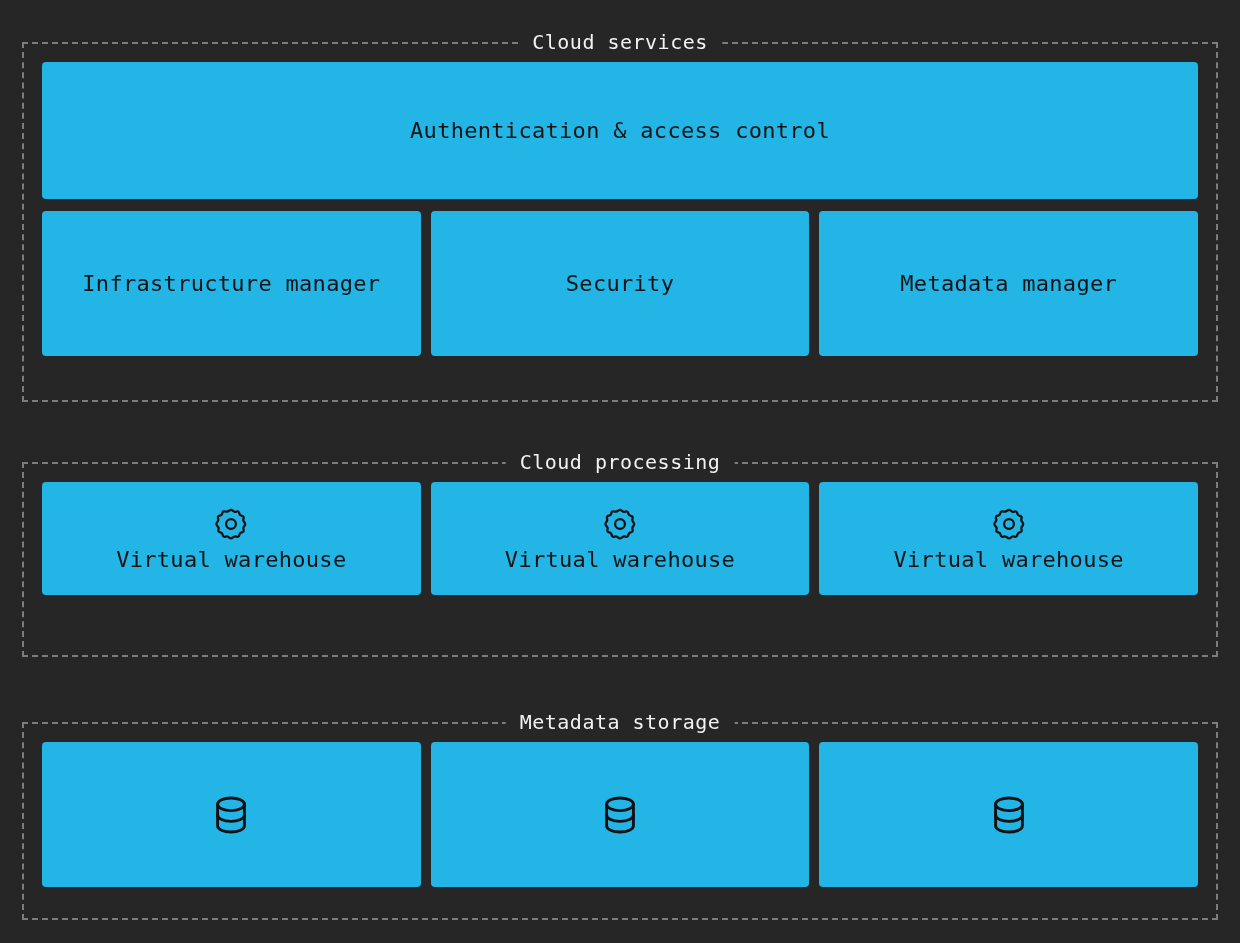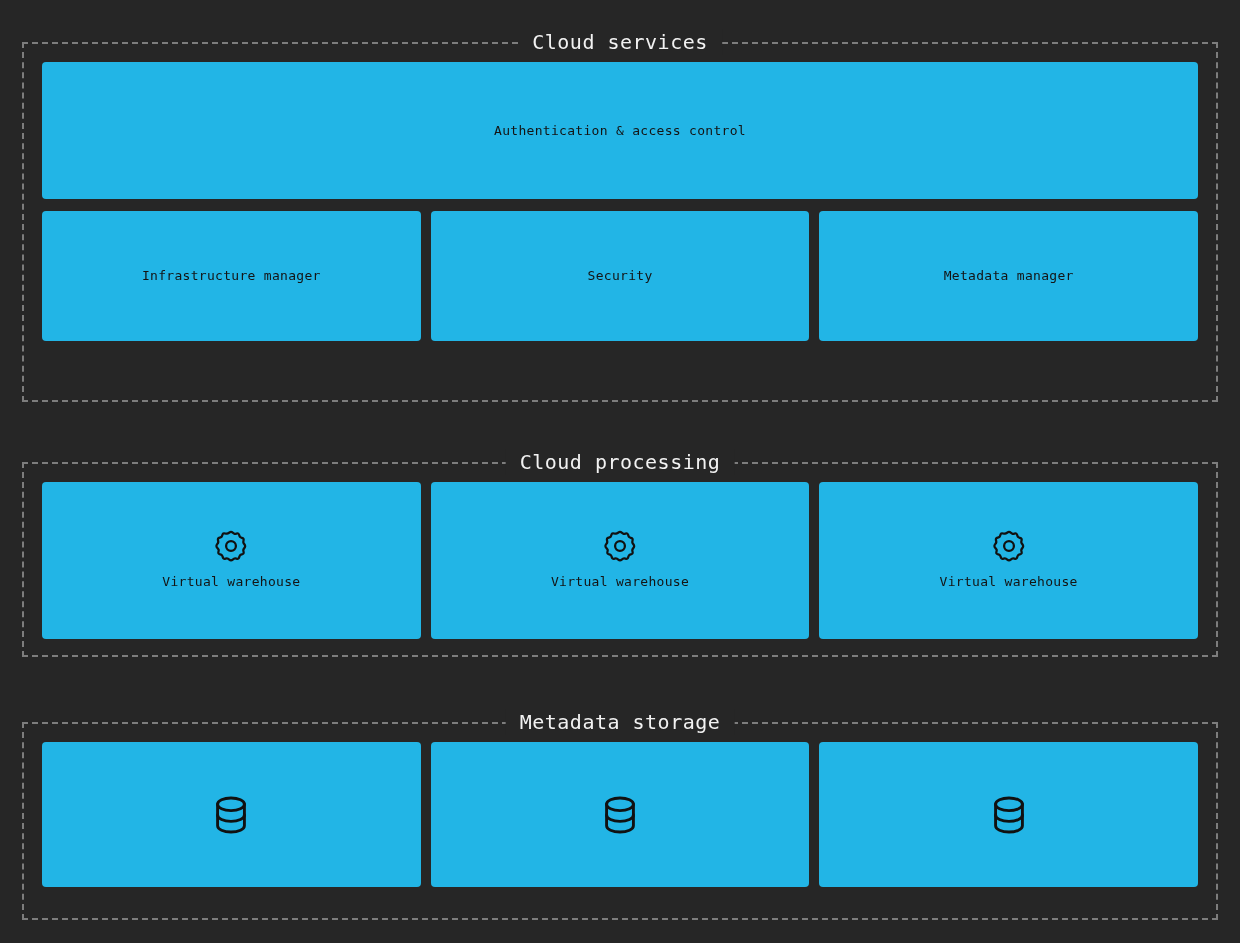--- a/index.html
+++ b/index.html
@@ -70,43 +70,43 @@
     flex-direction: column;
     align-items: center;
     justify-content: center;
     box-sizing: border-box;
     flex: 1 1 0;
     text-align: center;
     padding: 6px 8px;
   }
 
   .node-label {
-    font-size: 13px;
+    font-size: 22px;
     line-height: 22px;
     color: #141414;
     letter-spacing: 0.3px;
     font-family: "DejaVu Sans Mono", "Liberation Mono", monospace;
     white-space: nowrap;
   }
 
   .node-icon {
     display: block;
     line-height: 0;
     margin-bottom: 8px;
   }
   .node-icon.solo { margin-bottom: 0; }
 
   
   #group-cloud        { top: 42px;  height: 360px; }
   #group-query        { top: 462px; height: 195px; }
   #group-storage      { top: 722px; height: 198px; }
 
   #node-auth        { height: 137px; }
-  .cloud-sub        { height: 130px; }
-  .warehouse-node   { height: 157px; }
+  .cloud-sub        { height: 145px; }
+  .warehouse-node   { height: 113px; }
   .storage-node     { height: 145px; }
 </style>
 </head>
 <body>
 
 <div id="diagram">
 
   <div class="group" id="group-cloud">
     <div class="group-title">Cloud services</div>
     <div class="group-body">

